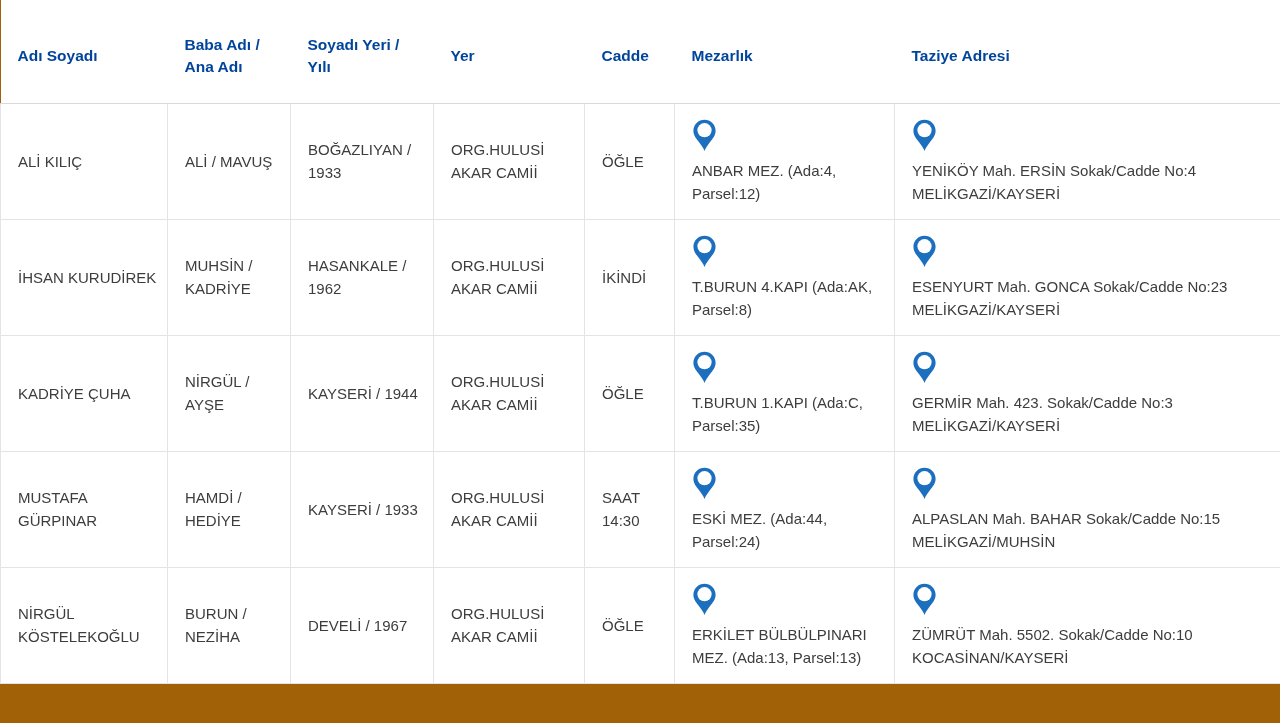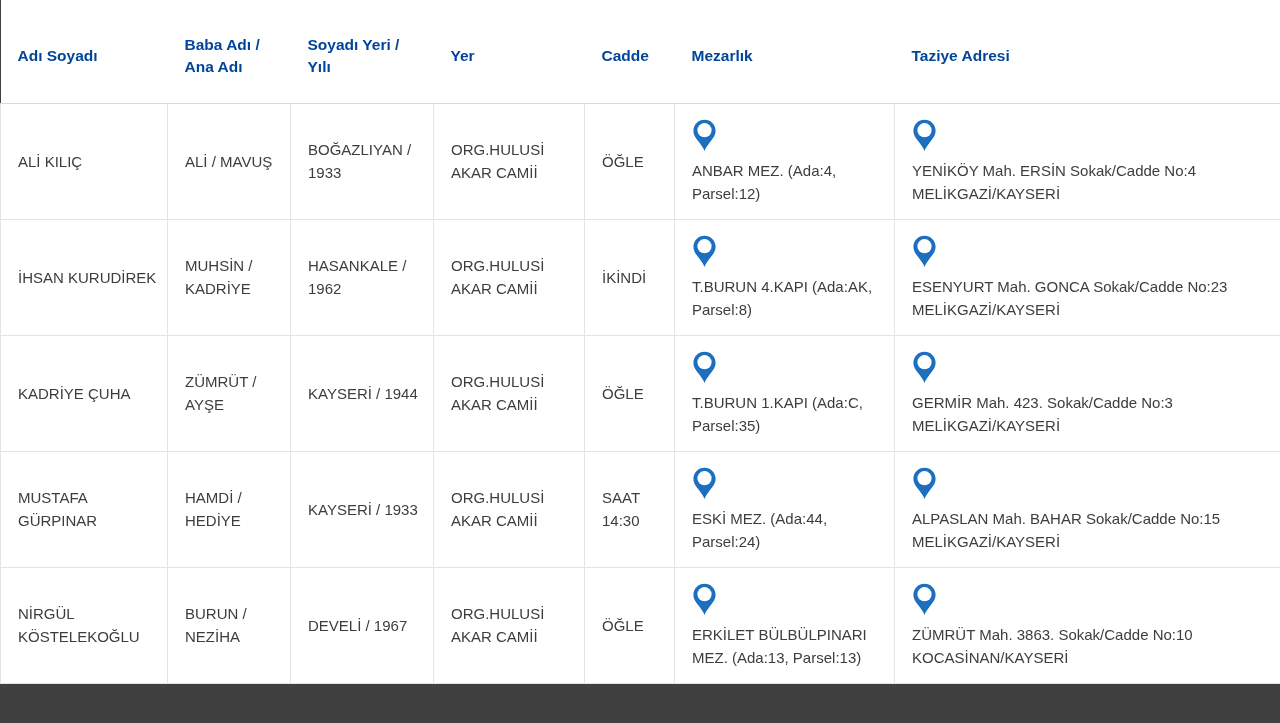--- a/index.html
+++ b/index.html
@@ -5,21 +5,21 @@
   * { box-sizing: border-box; }
   html, body {
     margin: 0;
     padding: 0;
     background: #ffffff;
     font-family: "Liberation Sans", sans-serif;
   }
   .page {
     width: 1280px;
     height: 723px;
-    background: #404040;
+    background: #a16207;
     overflow: hidden;
   }
   table.vefat-table {
     width: 1280px;
     border-collapse: collapse;
     table-layout: fixed;
   }
   
   thead th {
     height: 103px;
@@ -139,21 +139,21 @@
       </svg>
       <span class="cell-text">ESENYURT Mah. GONCA Sokak/Cadde No:23 MELİKGAZİ/KAYSERİ</span>
     </td>
   </tr>
 
   <tr>
     <td class="tight">
       <span class="cell-text">KADRİYE ÇUHA</span>
     </td>
     <td class="tight">
-      <span class="cell-text">ZÜMRÜT / AYŞE</span>
+      <span class="cell-text">NİRGÜL / AYŞE</span>
     </td>
     <td class="tight">
       <span class="cell-text">KAYSERİ / 1944</span>
     </td>
     <td>
       <span class="cell-text">ORG.HULUSİ AKAR CAMİİ</span>
     </td>
     <td class="tight">
       <span class="cell-text">ÖĞLE</span>
     </td>
@@ -194,21 +194,21 @@
         <path d="M12.5 0.8 C6.4 0.8 1.4 5.7 1.4 11.7 C1.4 16.2 4.3 19.7 7.3 23.4 C9.2 25.8 11.2 28.6 12.5 31.9 C13.8 28.6 15.8 25.8 17.7 23.4 C20.7 19.7 23.6 16.2 23.6 11.7 C23.6 5.7 18.6 0.8 12.5 0.8 Z" fill="#1c6fbf"></path>
         <circle cx="12.5" cy="11.2" r="7.1" fill="#ffffff"></circle>
       </svg>
       <span class="cell-text">ESKİ MEZ. (Ada:44, Parsel:24)</span>
     </td>
     <td class="pin-cell">
       <svg class="pin" width="25" height="33" viewBox="0 0 25 33">
         <path d="M12.5 0.8 C6.4 0.8 1.4 5.7 1.4 11.7 C1.4 16.2 4.3 19.7 7.3 23.4 C9.2 25.8 11.2 28.6 12.5 31.9 C13.8 28.6 15.8 25.8 17.7 23.4 C20.7 19.7 23.6 16.2 23.6 11.7 C23.6 5.7 18.6 0.8 12.5 0.8 Z" fill="#1c6fbf"></path>
         <circle cx="12.5" cy="11.2" r="7.1" fill="#ffffff"></circle>
       </svg>
-      <span class="cell-text">ALPASLAN Mah. BAHAR Sokak/Cadde No:15 MELİKGAZİ/KAYSERİ</span>
+      <span class="cell-text">ALPASLAN Mah. BAHAR Sokak/Cadde No:15 MELİKGAZİ/MUHSİN</span>
     </td>
   </tr>
 
   <tr>
     <td class="tight">
       <span class="cell-text">NİRGÜL KÖSTELEKOĞLU</span>
     </td>
     <td class="tight">
       <span class="cell-text">BURUN / NEZİHA</span>
     </td>
@@ -226,18 +226,18 @@
         <path d="M12.5 0.8 C6.4 0.8 1.4 5.7 1.4 11.7 C1.4 16.2 4.3 19.7 7.3 23.4 C9.2 25.8 11.2 28.6 12.5 31.9 C13.8 28.6 15.8 25.8 17.7 23.4 C20.7 19.7 23.6 16.2 23.6 11.7 C23.6 5.7 18.6 0.8 12.5 0.8 Z" fill="#1c6fbf"></path>
         <circle cx="12.5" cy="11.2" r="7.1" fill="#ffffff"></circle>
       </svg>
       <span class="cell-text">ERKİLET BÜLBÜLPINARI MEZ. (Ada:13, Parsel:13)</span>
     </td>
     <td class="pin-cell">
       <svg class="pin" width="25" height="33" viewBox="0 0 25 33">
         <path d="M12.5 0.8 C6.4 0.8 1.4 5.7 1.4 11.7 C1.4 16.2 4.3 19.7 7.3 23.4 C9.2 25.8 11.2 28.6 12.5 31.9 C13.8 28.6 15.8 25.8 17.7 23.4 C20.7 19.7 23.6 16.2 23.6 11.7 C23.6 5.7 18.6 0.8 12.5 0.8 Z" fill="#1c6fbf"></path>
         <circle cx="12.5" cy="11.2" r="7.1" fill="#ffffff"></circle>
       </svg>
-      <span class="cell-text">ZÜMRÜT Mah. 3863. Sokak/Cadde No:10 KOCASİNAN/KAYSERİ</span>
+      <span class="cell-text">ZÜMRÜT Mah. 5502. Sokak/Cadde No:10 KOCASİNAN/KAYSERİ</span>
     </td>
   </tr>
 </tbody>
   </table>
 </div>
 
 </body></html>

